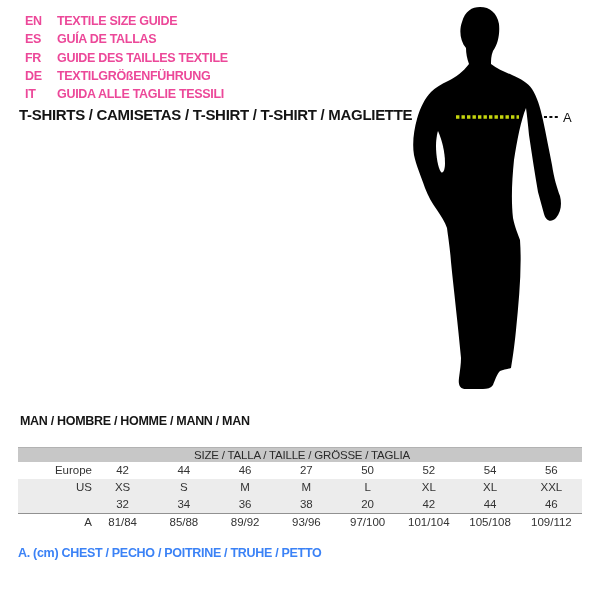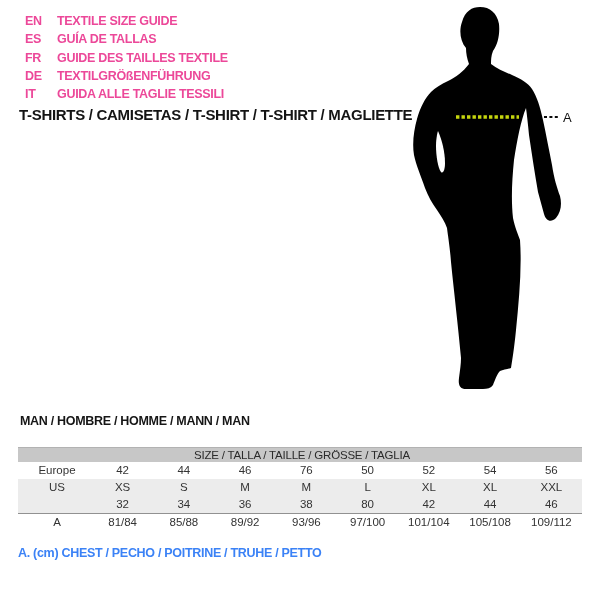--- a/index.html
+++ b/index.html
@@ -91,21 +91,21 @@
     height: 17px;
     line-height: 17px;
     align-items: center;
   }
   .trow.alt { background: #ececec; }
   .trow.sep { border-top: 1px solid #919191; }
   .trow .rlabel {
     width: 70px;
     flex: none;
     padding-left: 4px;
-    text-align: center;
+    text-align: right;
   }
   .trow .cell {
     flex: 1 1 0;
     text-align: center;
   }
 
   
   .footnote {
     position: absolute;
     left: 18px;
@@ -199,21 +199,21 @@
   <div class="section-title">MAN / HOMBRE / HOMME / MANN / MAN</div>
 
   <div class="size-table">
     <div class="thead">SIZE / TALLA / TAILLE / GRÖSSE / TAGLIA</div>
 
     <div class="trow">
       <span class="rlabel">Europe</span>
       <span class="cell">42</span>
       <span class="cell">44</span>
       <span class="cell">46</span>
-      <span class="cell">76</span>
+      <span class="cell">27</span>
       <span class="cell">50</span>
       <span class="cell">52</span>
       <span class="cell">54</span>
       <span class="cell">56</span>
     </div>
 
     <div class="trow alt">
       <span class="rlabel">US</span>
       <span class="cell">XS</span>
       <span class="cell">S</span>
@@ -224,21 +224,21 @@
       <span class="cell">XL</span>
       <span class="cell">XXL</span>
     </div>
 
     <div class="trow alt">
       <span class="rlabel"></span>
       <span class="cell">32</span>
       <span class="cell">34</span>
       <span class="cell">36</span>
       <span class="cell">38</span>
-      <span class="cell">80</span>
+      <span class="cell">20</span>
       <span class="cell">42</span>
       <span class="cell">44</span>
       <span class="cell">46</span>
     </div>
 
     <div class="trow sep">
       <span class="rlabel">A</span>
       <span class="cell">81/84</span>
       <span class="cell">85/88</span>
       <span class="cell">89/92</span>

